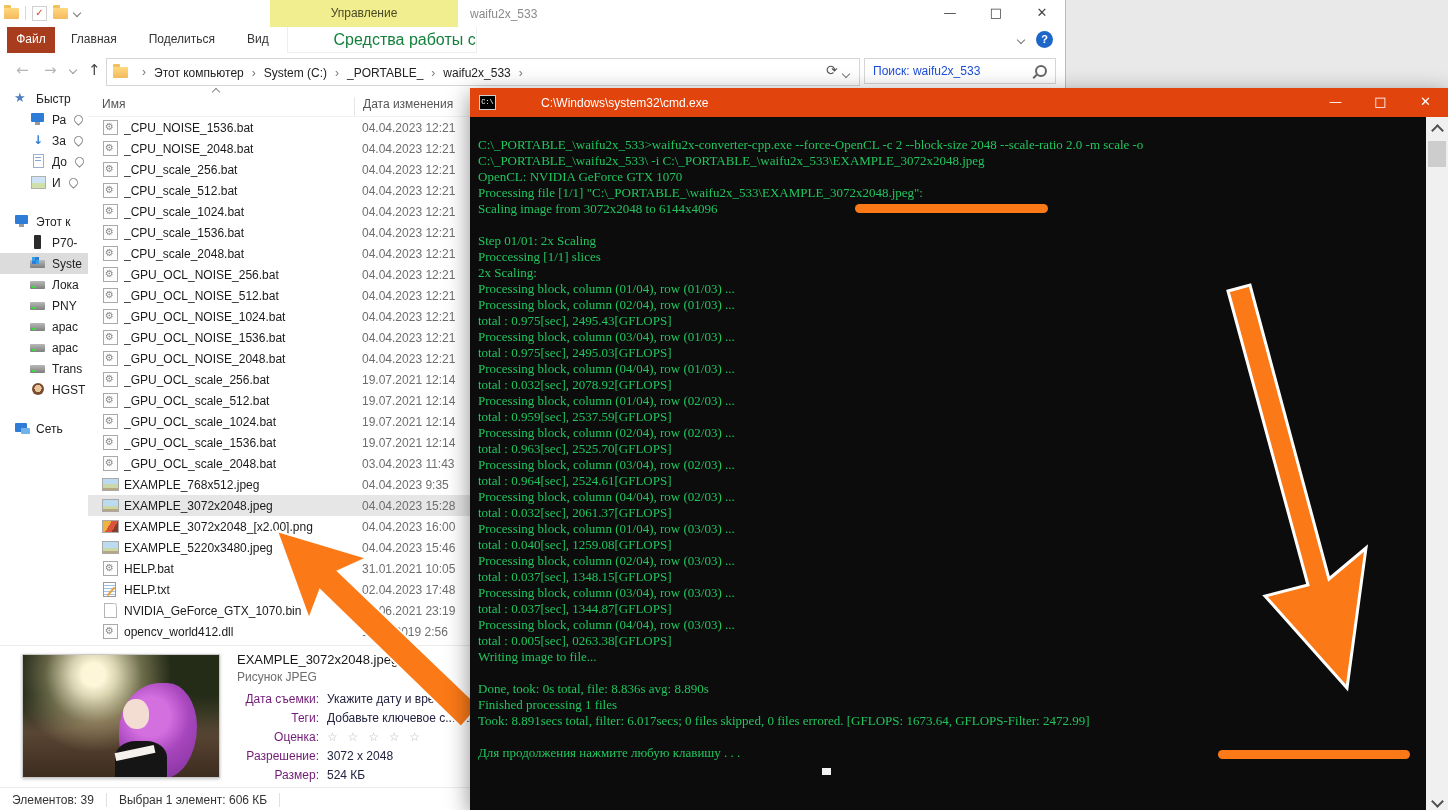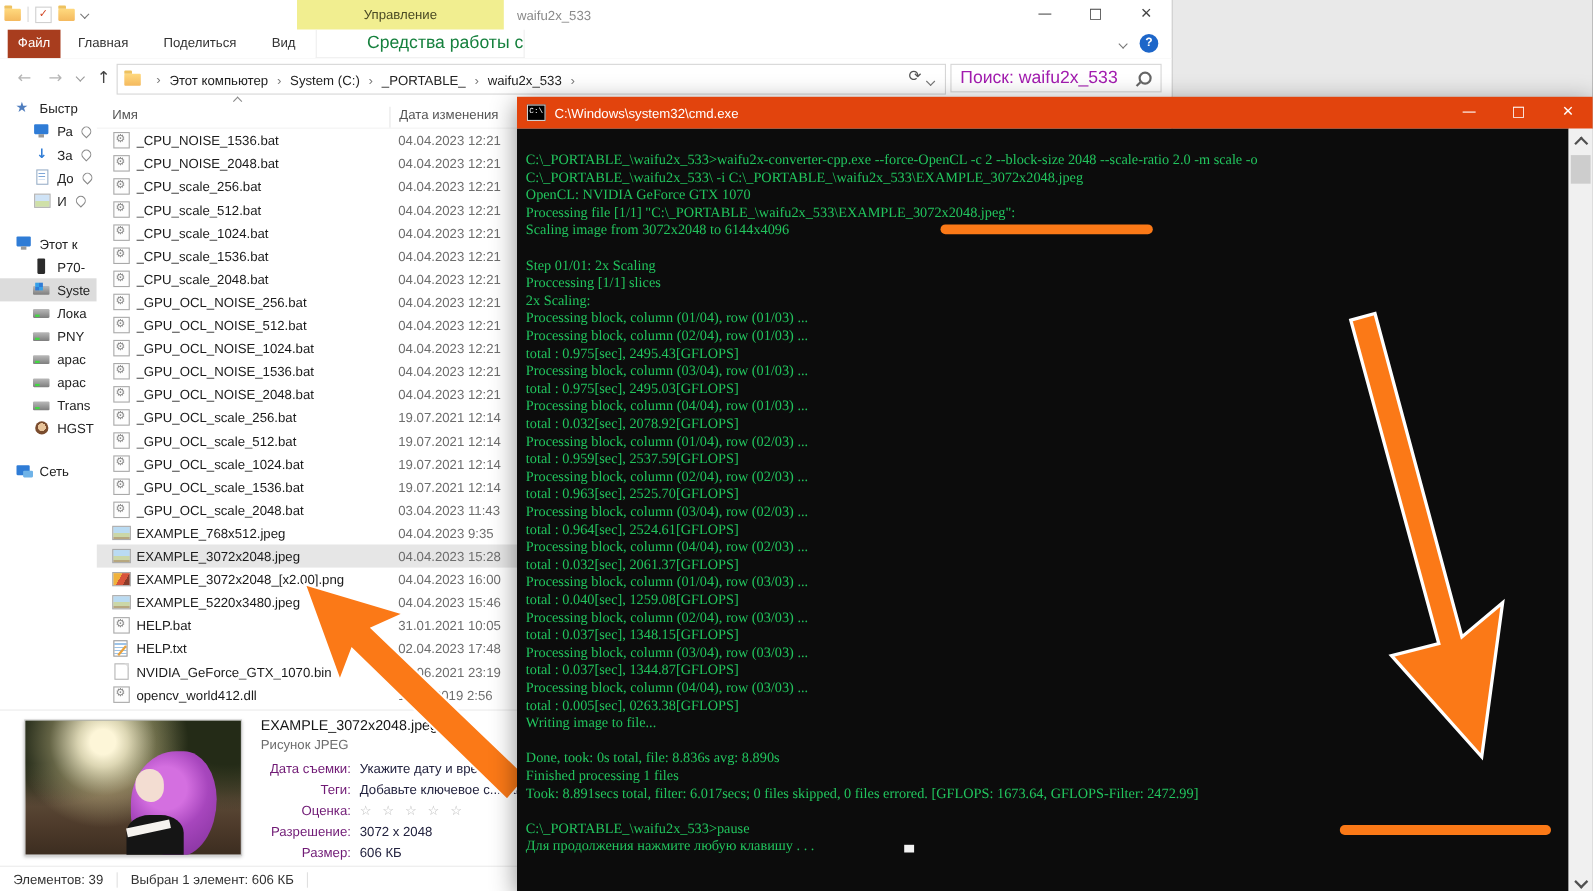--- a/index.html
+++ b/index.html
@@ -37,21 +37,21 @@
   .navbtn{font-family:"DejaVu Sans",sans-serif;font-size:15px;color:#b5b5b5;top:8px;}
   .navbtn.active{color:#444;}
   #addr-box{left:106px;top:5px;width:752px;height:26px;border:1px solid #d6d6d6;background:#fff;display:flex;align-items:center;}
   #addr-box .mini-folder{margin:0 8px 0 6px;}
   .crumb{color:#222;font-size:12px;padding:0 2px;}
   .crumb-sep{color:#777;font-size:12px;padding:0 6px;}
   .crumb-wrap:last-of-type .crumb-sep{display:none;}
   #addr-chev{margin-left:auto;padding:0 10px;}
   #refresh{left:826px;top:9px;font-family:"DejaVu Sans",sans-serif;color:#555;font-size:14px;}
   #search-box{left:864px;top:5px;width:192px;height:26px;border:1px solid #d6d6d6;display:flex;align-items:center;justify-content:space-between;padding:0 8px;box-sizing:border-box;}
-  #search-box .ph{color:#a21caf;font-size:16px;}
+  #search-box .ph{color:#1d4ed8;font-size:12px;}
   .lens{width:8px;height:8px;border:2px solid #666;border-radius:50%;position:relative;}
   .lens::after{content:"";position:absolute;width:2px;height:5px;background:#666;left:-3px;top:7px;transform:rotate(45deg);}
 
   
   #sidebar{left:0;top:88px;width:88px;height:557px;background:#fff;overflow:hidden;}
   .srow{display:flex;align-items:center;height:21px;padding-left:14px;gap:6px;white-space:nowrap;overflow:hidden;font-size:12px;color:#222;}
   .srow.ind{padding-left:30px;}
   .srow.gap{margin-top:18px;}
   .srow.sel{background:#DCDCDC;}
   .srow .pin{display:none;}
@@ -126,21 +126,21 @@
   #statusbar .sb{padding:0 12px;}
   .sb-sep{width:1px;height:14px;background:#e0e0e0;}
 
   
   #arrow-explorer{left:0;top:0;width:1065px;height:810px;z-index:2;pointer-events:none;}
 
   
   #cmd{left:470px;top:88px;width:978px;height:722px;z-index:3;box-shadow:0 6px 22px rgba(0,0,0,.45);}
   #cmd-titlebar{left:0;top:0;width:978px;height:29px;background:#E2440D;display:flex;align-items:center;}
   #cmd-icon{width:15px;height:13px;background:#000;margin:0 8px 0 9px;color:#fff;font-size:7px;line-height:13px;text-align:center;font-family:"Liberation Mono",monospace;border:1px solid #cfcfcf;}
-  #cmd-title{color:#fff;font-size:12px;}
+  #cmd-title{color:#fff;font-size:12px;margin-left:37px;}
   .cmd-winbtns{margin-left:auto;display:flex;}
   .cmd-winbtns .wb{width:45px;height:29px;color:#fff;text-align:center;line-height:28px;font-size:13px;font-family:"DejaVu Sans",sans-serif;}
   #terminal{left:0;top:29px;width:956px;height:693px;background:#0C0C0C;overflow:hidden;padding:20px 0 0 8px;box-sizing:border-box;}
   .tline{font-family:Liberation Serif, serif;font-size:13px;line-height:16px;color:#22c55e;white-space:pre;}
   #cursor{left:352px;top:680px;width:9px;height:7px;background:#f2f2f2;}
   #cmd-scroll{left:956px;top:29px;width:22px;height:693px;background:#F0F0F0;}
   #cmd-scroll .thumb{position:absolute;left:2px;top:24px;width:18px;height:26px;background:#CDCDCD;}
   #cmd-scroll .chev{position:absolute;left:7px;border-color:#505050;}
   #cmd-scroll .chev.up{top:9px;}
   #cmd-scroll .chev.down{top:680px;}
@@ -438,21 +438,21 @@
         <div class="prow">
           <span class="plabel">Оценка:</span>
           <span class="pvalue i-stars">☆ ☆ ☆ ☆ ☆</span>
         </div>
         <div class="prow">
           <span class="plabel">Разрешение:</span>
           <span class="pvalue">3072 x 2048</span>
         </div>
         <div class="prow">
           <span class="plabel">Размер:</span>
-          <span class="pvalue">606 КБ</span>
+          <span class="pvalue">524 КБ</span>
         </div>
     </div>
   </div>
 
   <div id="statusbar" class="abs">
     <span class="sb">Элементов: 39</span>
     <span class="sb-sep"></span>
     <span class="sb">Выбран 1 элемент: 606 КБ</span>
     <span class="sb-sep"></span>
   </div>
@@ -505,21 +505,20 @@
       <div class="tline">Processing block, column (03/04), row (03/03) ...</div>
       <div class="tline">total : 0.037[sec], 1344.87[GFLOPS]</div>
       <div class="tline">Processing block, column (04/04), row (03/03) ...</div>
       <div class="tline">total : 0.005[sec], 0263.38[GFLOPS]</div>
       <div class="tline">Writing image to file...</div>
       <div class="tline">&nbsp;</div>
       <div class="tline">Done, took: 0s total, file: 8.836s avg: 8.890s</div>
       <div class="tline">Finished processing 1 files</div>
       <div class="tline">Took: 8.891secs total, filter: 6.017secs; 0 files skipped, 0 files errored. [GFLOPS: 1673.64, GFLOPS-Filter: 2472.99]</div>
       <div class="tline">&nbsp;</div>
-      <div class="tline">C:\_PORTABLE_\waifu2x_533&gt;pause</div>
       <div class="tline">Для продолжения нажмите любую клавишу . . . </div>
   </div>
   <div id="cursor" class="abs"></div>
 
   <div id="cmd-scroll" class="abs">
     <span class="chev up"></span>
     <span class="thumb"></span>
     <span class="chev down"></span>
   </div>
 

